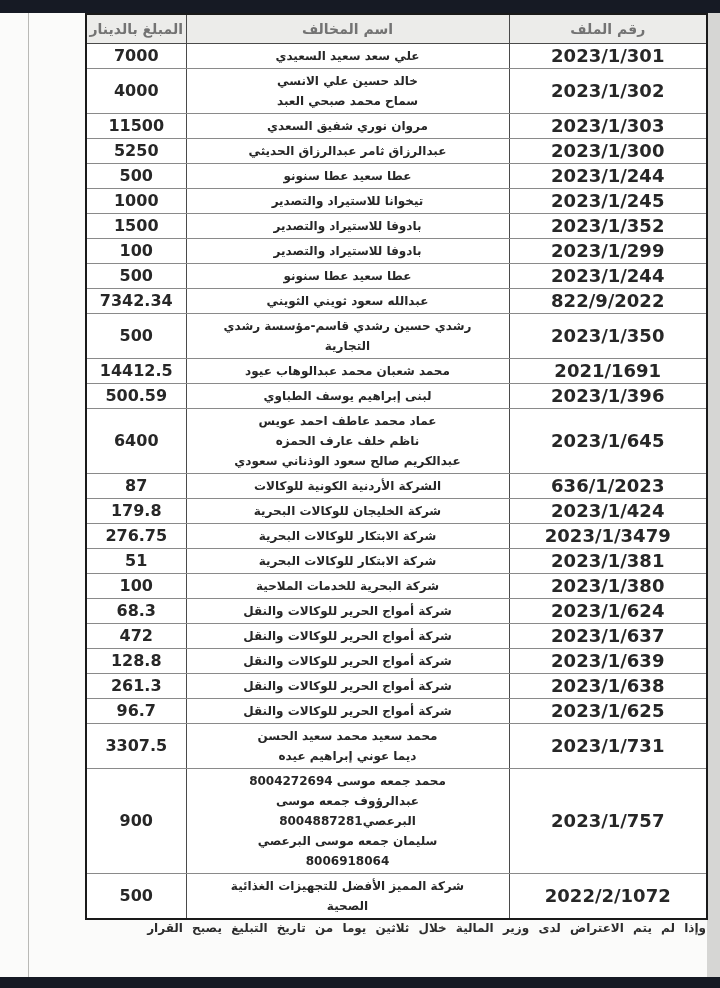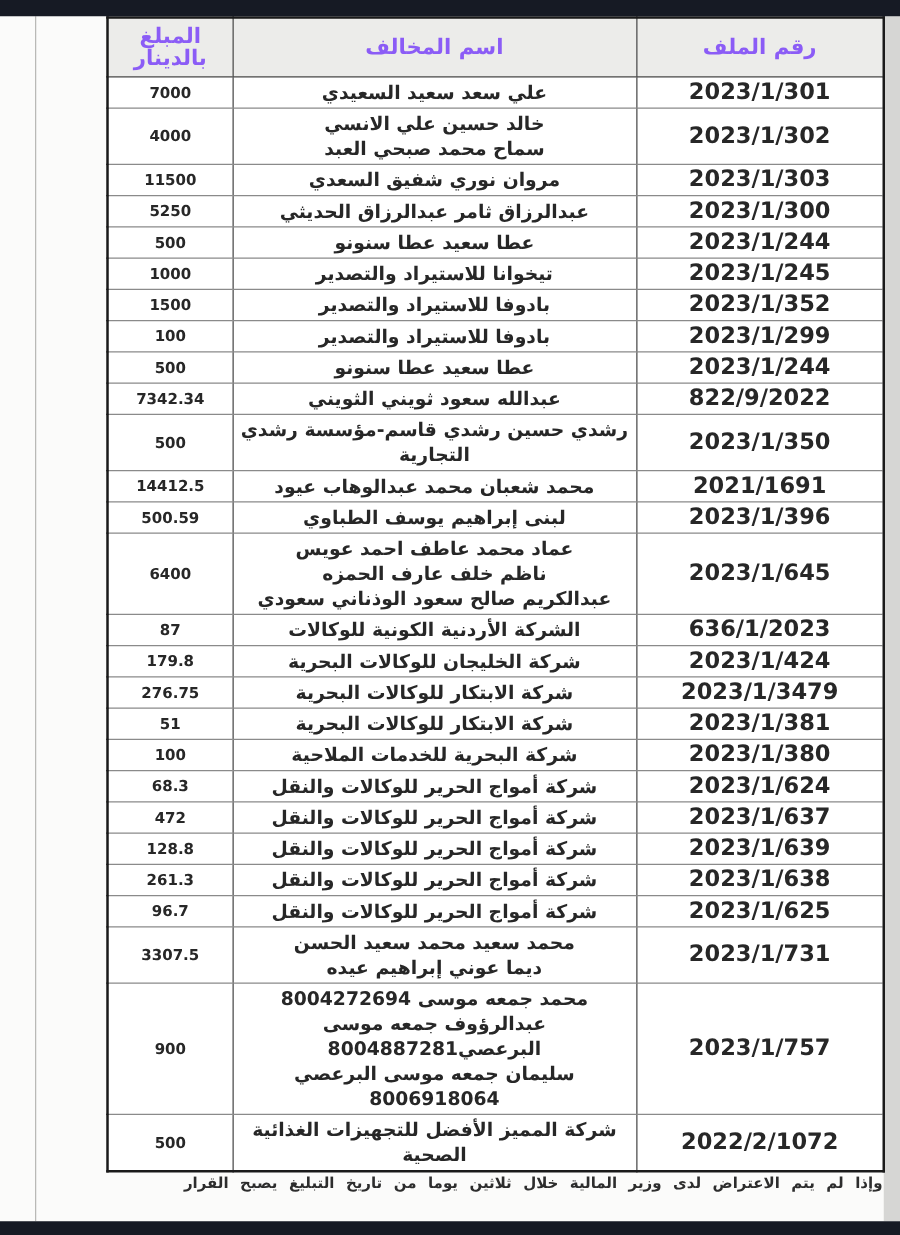--- a/index.html
+++ b/index.html
@@ -26,34 +26,34 @@
     border-collapse:collapse;table-layout:fixed;width:621px;
     border:2px solid #1a1a1a;
     background:#fff;
   }
   col.c-file{width:198px;}
   col.c-name{width:323px;}
   col.c-amount{width:100px;}
   th{
     background:#ececea;
     border:1px solid #4a4a4a;
-    font-size:17px;font-weight:bold;color:#8b5cf6;
+    font-size:14px;font-weight:bold;color:#737373;
     padding:5px 2px;line-height:18px;margin-left:16px;
   }
   td{
     border:1px solid #8a8a8a;
     border-left-color:#4a4a4a;border-right-color:#4a4a4a;
     font-weight:bold;color:#272727;
     text-align:center;vertical-align:middle;
     padding:2px 3px;line-height:20px;
   }
   td.file{font-size:18px;}
   td.file span{direction:ltr;unicode-bidi:isolate;}
-  td.name{font-size:15px;}
-  td.amount{font-size:12px;}
+  td.name{font-size:12px;}
+  td.amount{font-size:16px;}
   .footer-note{
     direction:rtl;
     margin-top:1px;
     font-size:12px;font-weight:bold;color:#2d2d2d;
     white-space:nowrap;overflow:hidden;width:621px;height:15px;
     word-spacing:5px;letter-spacing:0.2px;
     filter:blur(0.4px);
   }
 </style>
 </head>

